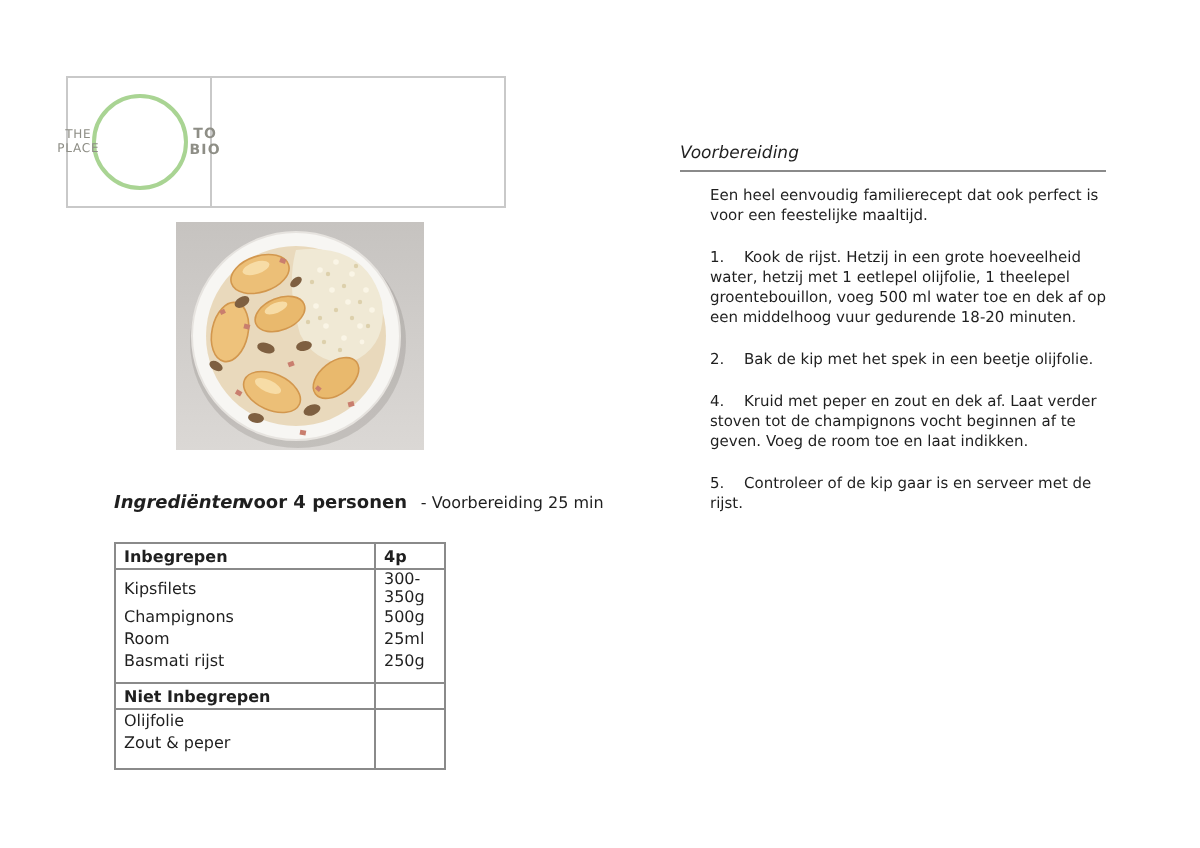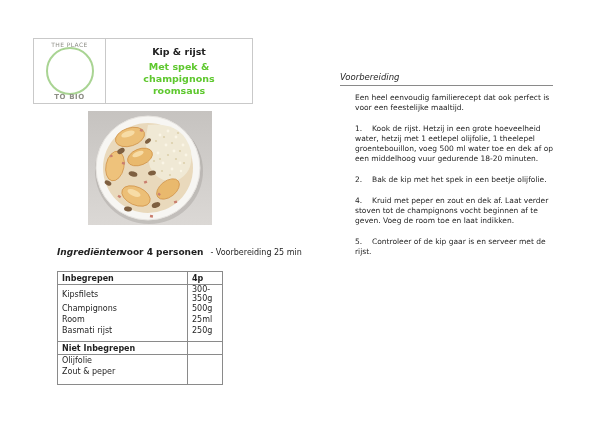--- a/index.html
+++ b/index.html
@@ -12,21 +12,21 @@
   .header-box {
     position:absolute; left:33px; top:38px; width:218px; height:64px;
     border:1px solid #c9c9c9; display:flex; background:#fff;
   }
   .logo-cell {
     width:71px; border-right:1px solid #c9c9c9;
     display:flex; align-items:center; justify-content:center;
   }
   .logo-circle {
     width:44px; height:44px; border:2px solid #a9d493; border-radius:50%;
-    display:flex; flex-direction:column; align-items:center; justify-content:center;
+    display:flex; flex-direction:row; align-items:center; justify-content:center;
     color:#8e8e86; text-transform:uppercase; text-align:center;gap:45px;
   }
   .logo-line1 { font-size:6px; letter-spacing:0.4px; line-height:7px; }
   .logo-line2 { font-size:7px; letter-spacing:0.6px; line-height:8px; font-weight:bold; }
   .title-cell {
     flex:1; display:flex; flex-direction:column; align-items:center; justify-content:center;
   }
   .recipe-title { font-size:9.5px; font-weight:bold; color:#222; margin-bottom:4px; }
   .recipe-subtitle {
     color:#5ec82e; font-weight:bold; font-size:9.5px; width:124px;
@@ -71,24 +71,20 @@
 <body>
 
 <div class="page">
 
   <div class="header-box">
     <div class="logo-cell">
       <div class="logo-circle">
         <span class="logo-line1">The Place</span>
         <span class="logo-line2">to Bio</span>
       </div>
-    </div>
-    <div class="title-cell">
-      <div class="recipe-title">Kip &amp; rijst</div>
-      <div class="recipe-subtitle">Met spek &amp; champignons roomsaus</div>
     </div>
   </div>
 
   <svg class="photo" viewBox="0 0 124 114">
     <defs>
       <linearGradient id="bg" x1="0" y1="0" x2="0" y2="1">
         <stop offset="0" stop-color="#c6c3c0"></stop>
         <stop offset="1" stop-color="#dbd8d5"></stop>
       </linearGradient>
     </defs>

